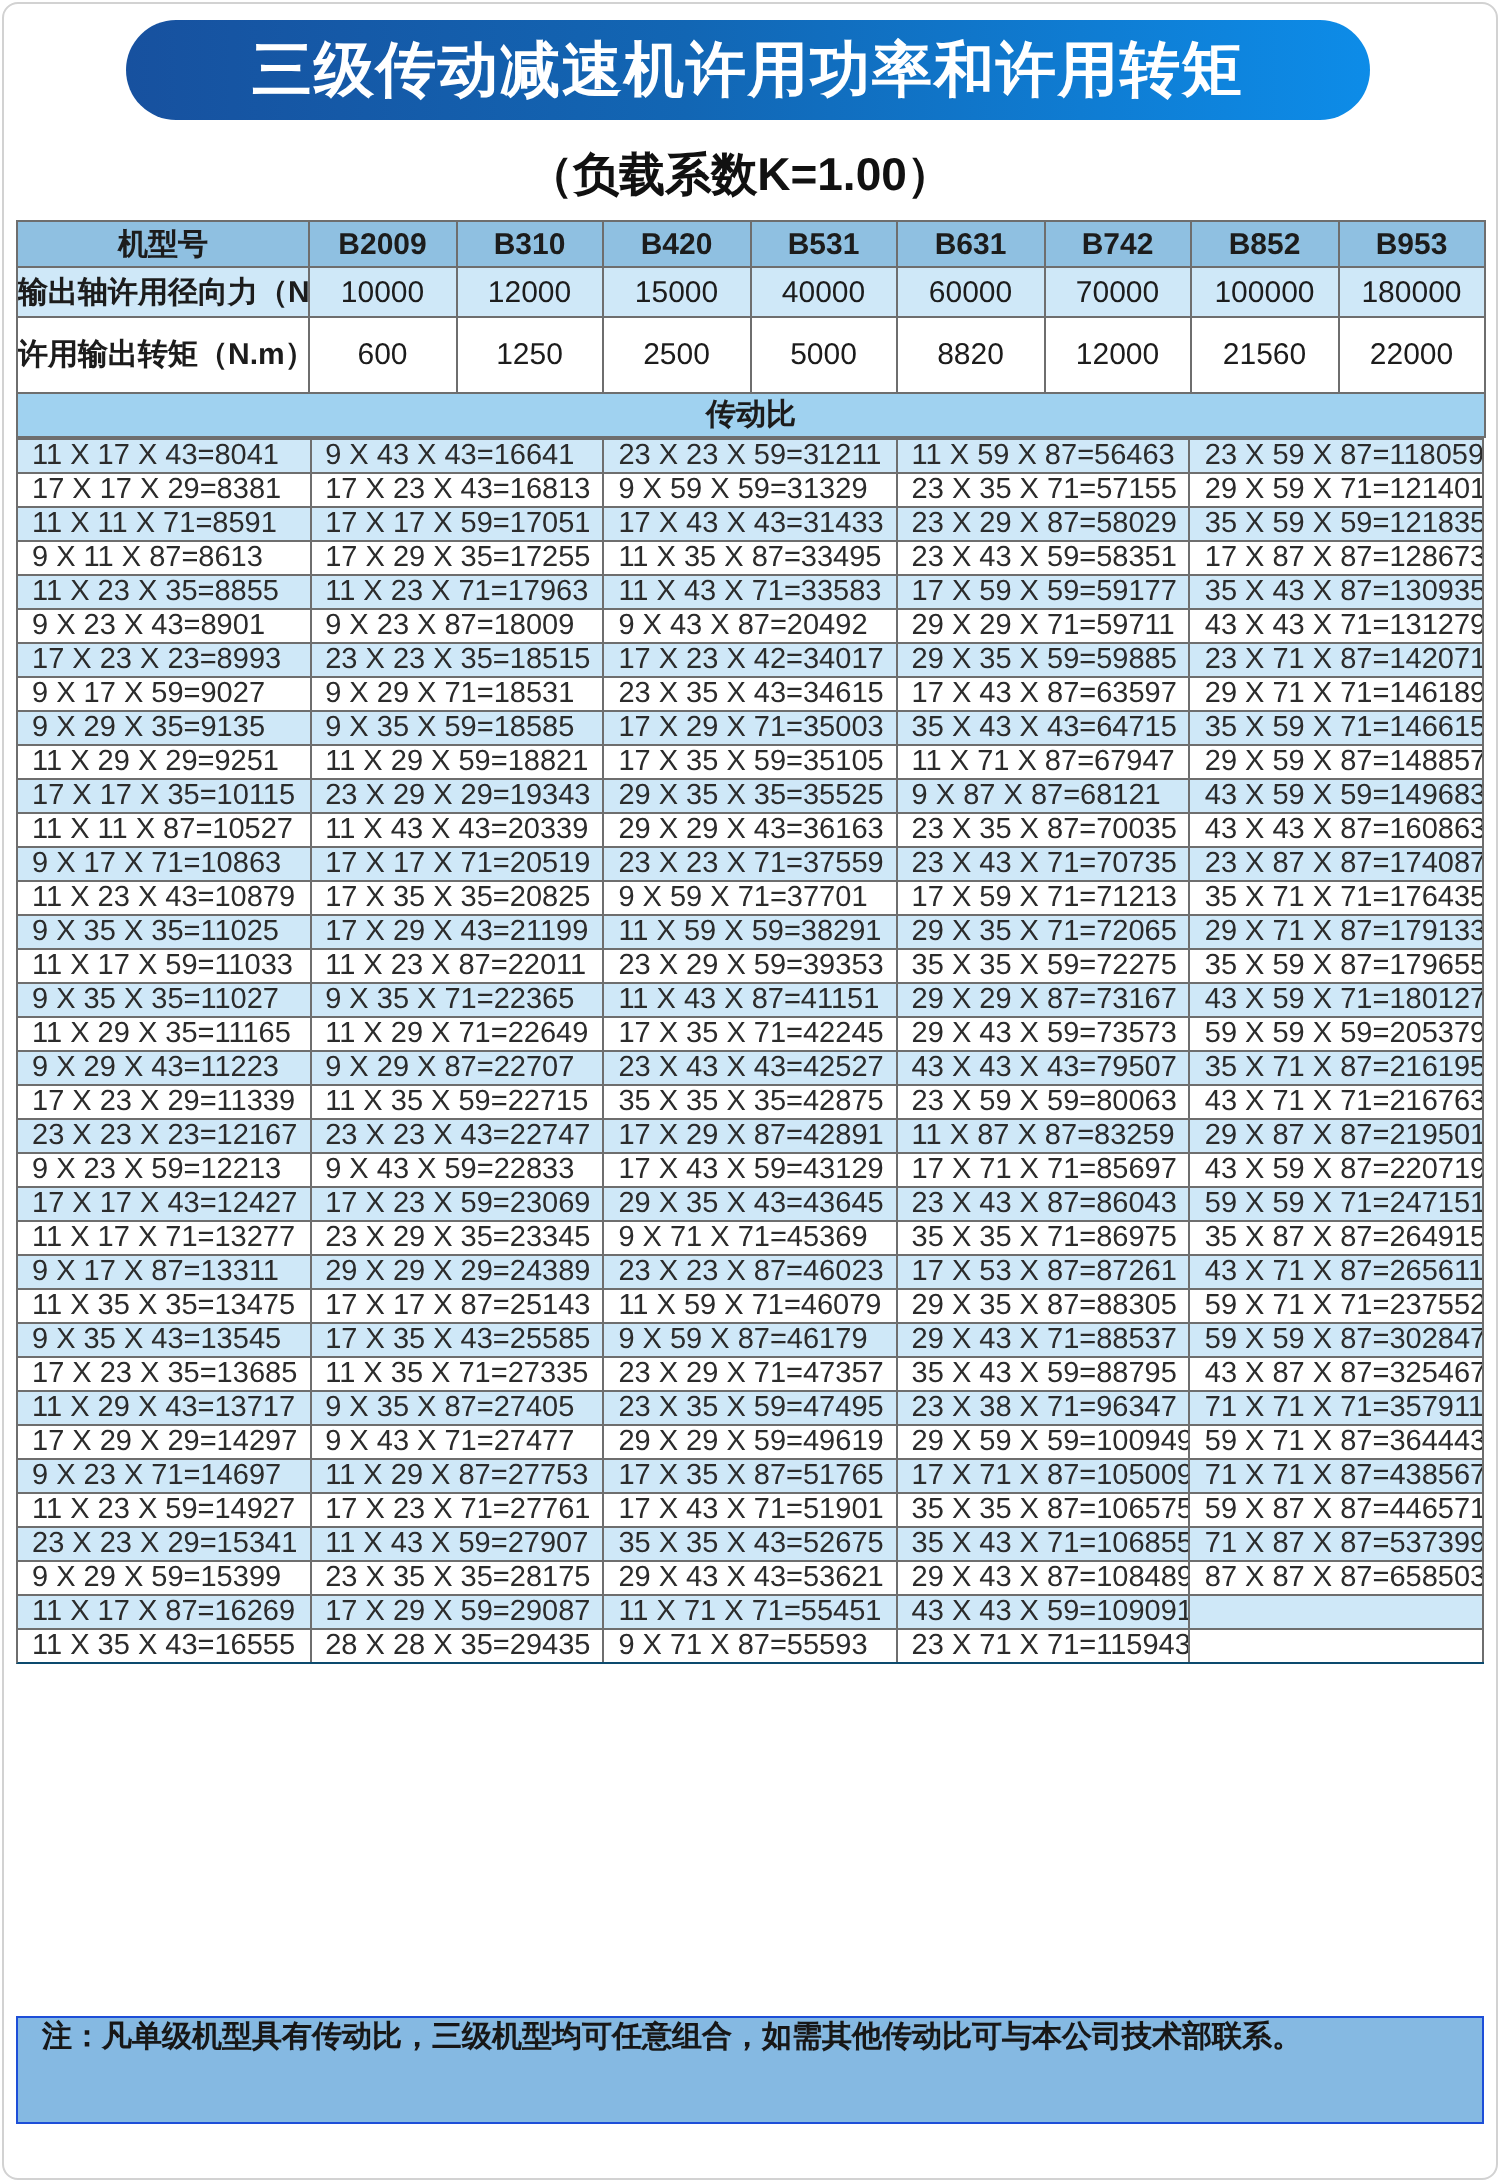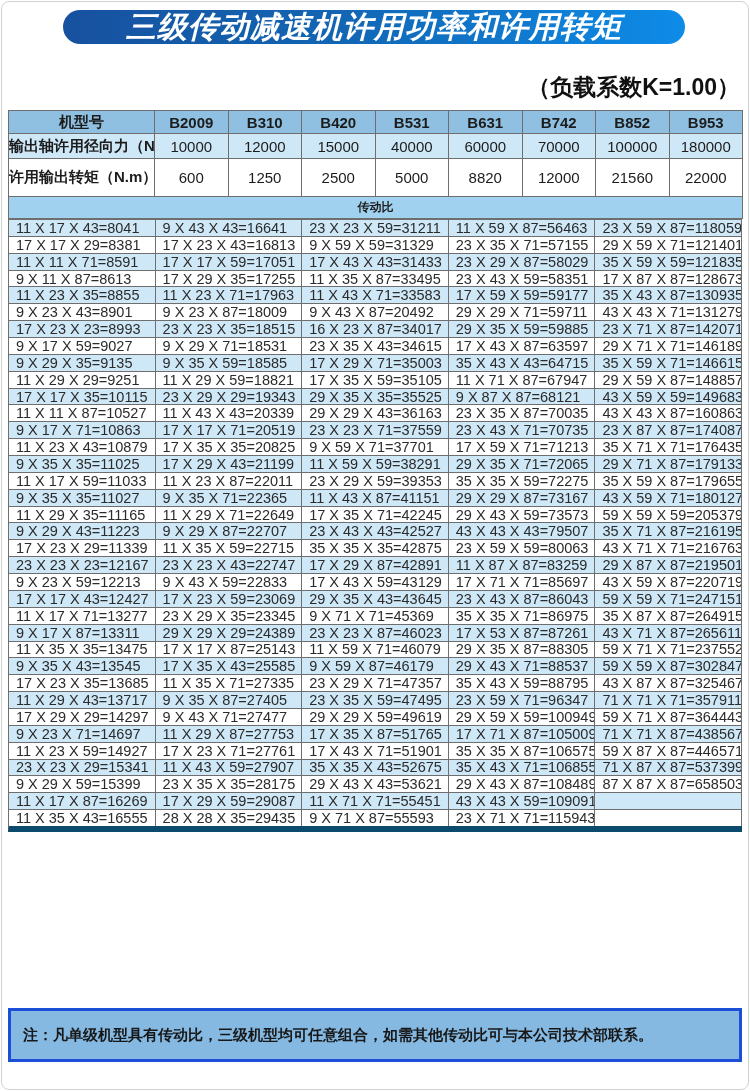--- a/index.html
+++ b/index.html
@@ -1,49 +1,49 @@
 <!DOCTYPE html>
 <html><head>
 <meta charset="utf-8">
 <style>
   * { margin:0; padding:0; box-sizing:border-box; }
   html,body { width:750px; height:1091px; background:#ffffff;
     font-family:"Liberation Sans","DejaVu Sans",sans-serif; }
   .page { position:relative; width:750px; height:1091px; background:#fff; overflow:hidden; }
   .page-frame { position:absolute; inset:1px; border:1px solid #d2d2d2; border-radius:8px; pointer-events:none; }
 
-  .banner { position:absolute; left:63px; top:10px; width:622px; height:34px;
+  .banner { position:absolute; left:63px; top:10px; width:622px; height:50px;
     border-radius:28px; background:linear-gradient(90deg,#17519f 0%,#1266b4 45%,#0d8ce8 100%);
-    display:flex; align-items:center; justify-content:center;font-style:italic; }
+    display:flex; align-items:center; justify-content:center; }
   .banner-title { color:#ffffff; font-size:30px; font-weight:bold; letter-spacing:1px; }
 
-  .subtitle { position:absolute; left:0; top:72px; width:740px; text-align:right;
+  .subtitle { position:absolute; left:0; top:72px; width:740px; text-align:center;
     font-size:23px; font-weight:600; color:#111; }
 
   .tbl-wrap { position:absolute; left:8px; top:110px; width:734px; }
   table.spec { width:734px; border-collapse:collapse; table-layout:fixed; }
   table.spec td { border:1px solid #6e6e6e; text-align:center; font-size:15px; color:#1c1c1c;
     overflow:hidden; white-space:nowrap; }
   tr.model-row td { background:#8fc0e1; height:23px; font-weight:600; }
   tr.force-row td { background:#cfe8f8; height:25px; }
   tr.torque-row td { background:#ffffff; height:38px; }
   td.row-label { font-weight:600; font-size:14px; }
-  tr.ratio-head-row td { background:#a0d2f0; height:22px; font-weight:600; font-size:12px; }
+  tr.ratio-head-row td { background:#a0d2f0; height:22px; font-weight:600; font-size:15px; }
 
   .ratio-grid { width:734px; height:613px; display:grid;
     grid-template-columns:repeat(5,1fr); grid-template-rows:repeat(36,1fr);
-    grid-auto-flow:column; border-left:1px solid #6e6e6e; border-bottom:6px solid #0c4a6e; }
+    grid-auto-flow:column; border-left:1px solid #6e6e6e; border-bottom:1px solid #0c4a6e; }
   .ratio-cell { border-right:1px solid #6e6e6e; border-top:1px solid #6e6e6e;
     font-size:14.5px; color:#2b2b2b; display:flex; align-items:center; padding-left:7px;
     white-space:nowrap; overflow:hidden; }
   .ratio-cell.stripe { background:#cfe8f8; }
   .ratio-cell.plain { background:#ffffff; }
 
   .note-bar { position:absolute; left:8px; top:1008px; width:734px; height:54px;
-    background:#85b9e2; border:3px solid #1d4ed8; display:flex; align-items:center;
+    background:#85b9e2; border:1px solid #1d4ed8; display:flex; align-items:flex-start;
     padding-left:12px; }
   .note-text { font-size:15px; font-weight:600; color:#171717; }
 </style>
 </head>
 <body>
 
 <div class="page">
   <div class="page-frame"></div>
 
   <div class="banner">
@@ -169,21 +169,21 @@
         <div class="ratio-cell stripe">11 X 43 X 59=27907</div>
         <div class="ratio-cell plain">23 X 35 X 35=28175</div>
         <div class="ratio-cell stripe">17 X 29 X 59=29087</div>
         <div class="ratio-cell plain">28 X 28 X 35=29435</div>
         <div class="ratio-cell stripe">23 X 23 X 59=31211</div>
         <div class="ratio-cell plain">9 X 59 X 59=31329</div>
         <div class="ratio-cell stripe">17 X 43 X 43=31433</div>
         <div class="ratio-cell plain">11 X 35 X 87=33495</div>
         <div class="ratio-cell stripe">11 X 43 X 71=33583</div>
         <div class="ratio-cell plain">9 X 43 X 87=20492</div>
-        <div class="ratio-cell stripe">16 X 23 X 87=34017</div>
+        <div class="ratio-cell stripe">17 X 23 X 42=34017</div>
         <div class="ratio-cell plain">23 X 35 X 43=34615</div>
         <div class="ratio-cell stripe">17 X 29 X 71=35003</div>
         <div class="ratio-cell plain">17 X 35 X 59=35105</div>
         <div class="ratio-cell stripe">29 X 35 X 35=35525</div>
         <div class="ratio-cell plain">29 X 29 X 43=36163</div>
         <div class="ratio-cell stripe">23 X 23 X 71=37559</div>
         <div class="ratio-cell plain">9 X 59 X 71=37701</div>
         <div class="ratio-cell stripe">11 X 59 X 59=38291</div>
         <div class="ratio-cell plain">23 X 29 X 59=39353</div>
         <div class="ratio-cell stripe">11 X 43 X 87=41151</div>
@@ -227,21 +227,21 @@
         <div class="ratio-cell stripe">43 X 43 X 43=79507</div>
         <div class="ratio-cell plain">23 X 59 X 59=80063</div>
         <div class="ratio-cell stripe">11 X 87 X 87=83259</div>
         <div class="ratio-cell plain">17 X 71 X 71=85697</div>
         <div class="ratio-cell stripe">23 X 43 X 87=86043</div>
         <div class="ratio-cell plain">35 X 35 X 71=86975</div>
         <div class="ratio-cell stripe">17 X 53 X 87=87261</div>
         <div class="ratio-cell plain">29 X 35 X 87=88305</div>
         <div class="ratio-cell stripe">29 X 43 X 71=88537</div>
         <div class="ratio-cell plain">35 X 43 X 59=88795</div>
-        <div class="ratio-cell stripe">23 X 59 X 71=96347</div>
+        <div class="ratio-cell stripe">23 X 38 X 71=96347</div>
         <div class="ratio-cell plain">29 X 59 X 59=100949</div>
         <div class="ratio-cell stripe">17 X 71 X 87=105009</div>
         <div class="ratio-cell plain">35 X 35 X 87=106575</div>
         <div class="ratio-cell stripe">35 X 43 X 71=106855</div>
         <div class="ratio-cell plain">29 X 43 X 87=108489</div>
         <div class="ratio-cell stripe">43 X 43 X 59=109091</div>
         <div class="ratio-cell plain">23 X 71 X 71=115943</div>
         <div class="ratio-cell stripe">23 X 59 X 87=118059</div>
         <div class="ratio-cell plain">29 X 59 X 71=121401</div>
         <div class="ratio-cell stripe">35 X 59 X 59=121835</div>

